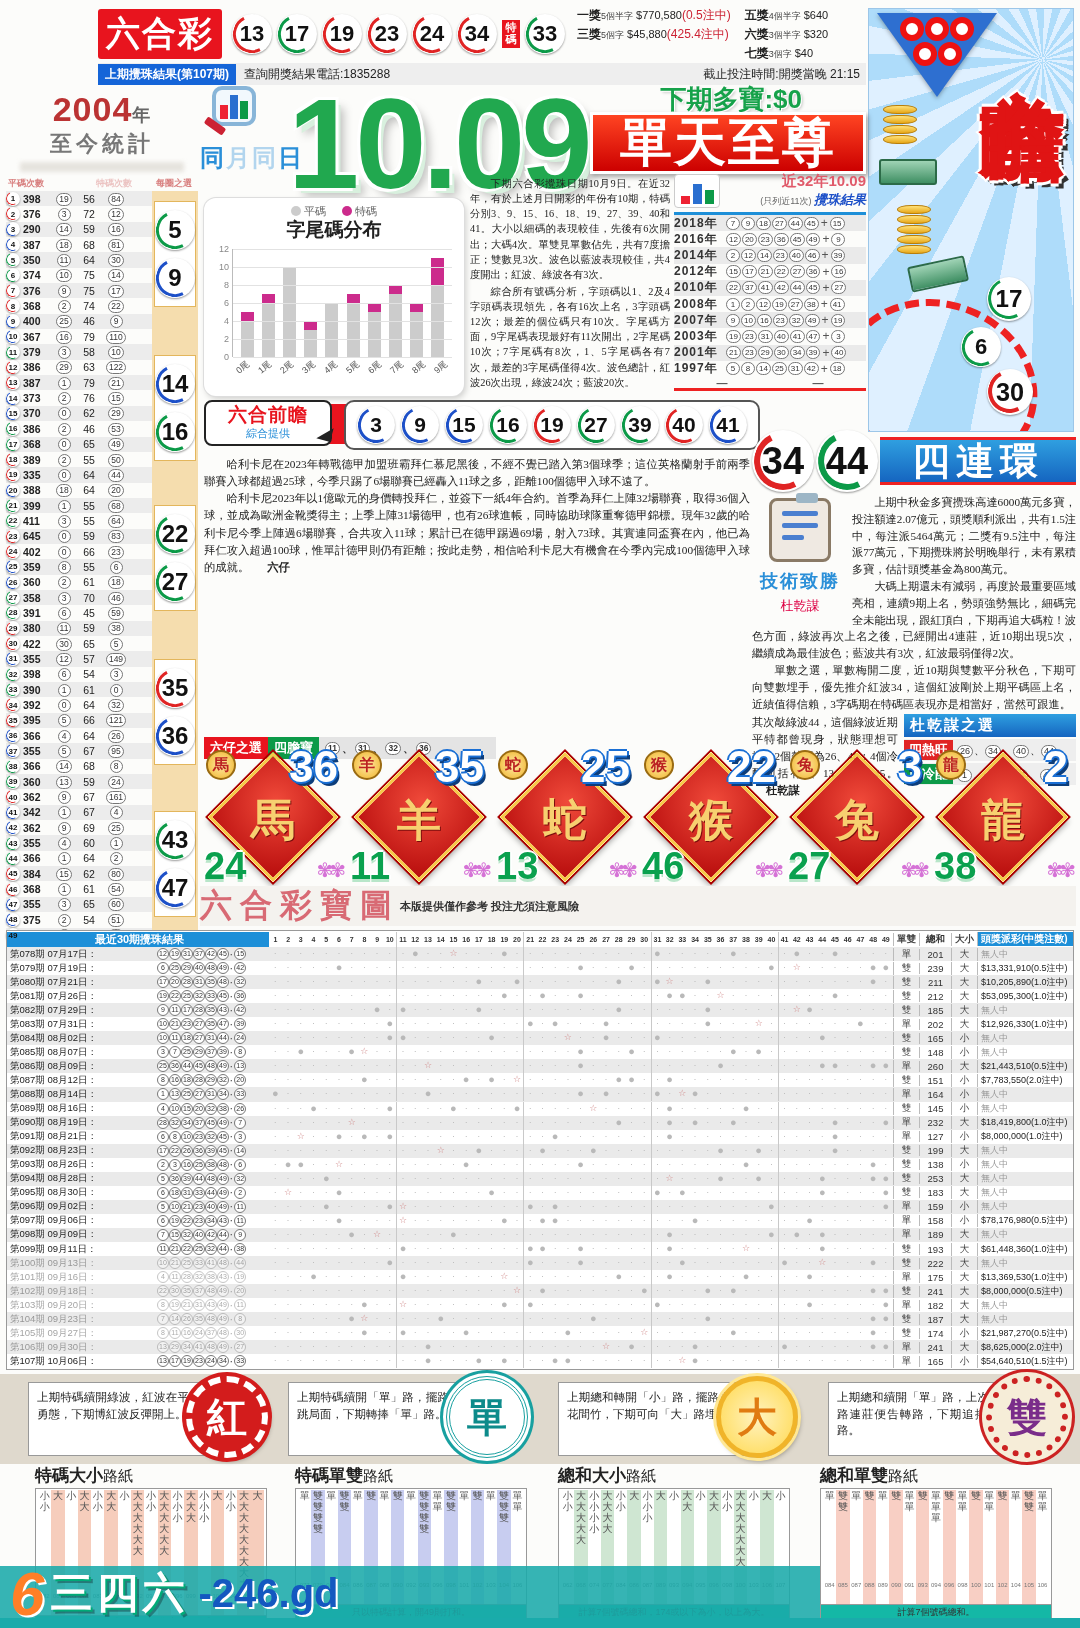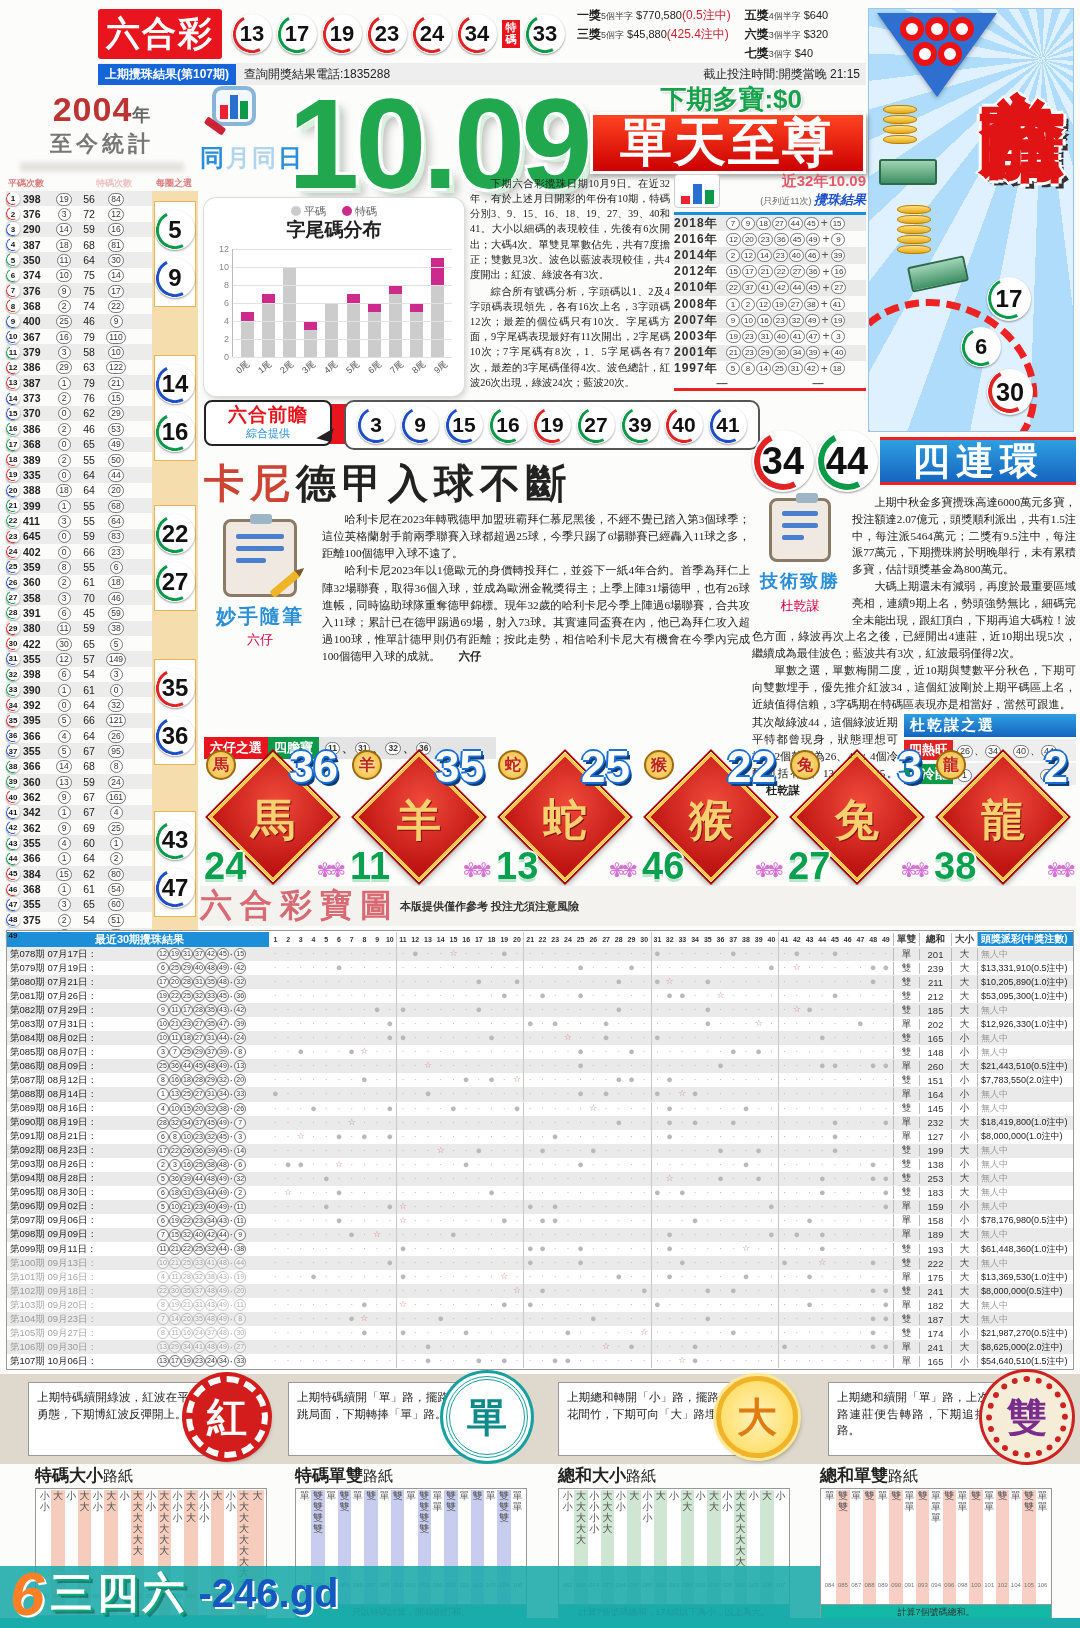--- a/index.html
+++ b/index.html
@@ -1087,31 +1087,20 @@
         <span class="bl c-r" style="width:38px;height:38px;font-size:21px">
           <span>40</span>
         </span>
         <span class="bl c-b" style="width:38px;height:38px;font-size:21px">
           <span>41</span>
         </span>
       </div>
   </div>
 
   <div id="art1">
-    <div id="a1title"><span class="red">卡尼</span><span>德甲入球不斷</span></div>
-    <div id="a1icon">
-      <div class="clip">
-          <span class="ln" style="top:12px"></span>
-          <span class="ln" style="top:24px"></span>
-          <span class="ln" style="top:36px;right:28px"></span>
-          <span class="pen"></span>
-        </div>
-      <div class="iconlbl1">妙手隨筆</div>
-      <div class="iconlbl2">六仔</div>
-    </div>
     <div id="a1body" class="serif">
       <p>哈利卡尼在2023年轉戰德甲加盟班霸拜仁慕尼黑後，不經不覺已踏入第3個球季；這位英格蘭射手前兩季聯賽入球都超過25球，今季只踢了6場聯賽已經轟入11球之多，距離100個德甲入球不遠了。</p>
       <p><span>哈利卡尼2023年以1億歐元的身價轉投拜仁，並簽下一紙4年合約。首季為拜仁上陣32場聯賽，取得36個入球，並成為歐洲金靴獎得主；上季上陣31場德甲，也有26球進帳，同時協助球隊重奪德甲錦標。現年32歲的哈利卡尼今季上陣過6場聯賽，合共攻入11球；累計已在德甲踢過69場，射入73球。其實連同盃賽在內，他已為拜仁攻入超過100球，惟單計德甲則仍有距離；按此走勢，相信哈利卡尼大有機會在今季內完成100個德甲入球的成就。</span><span class="by">六仔</span></p>
     </div>
   </div>
 
   <div id="liuzai">
     <span id="lz1">六仔之選</span>
     <span id="lz2">四膽寶</span>
     <span id="lz3"><span class="circ">11</span>、<span class="circ">31</span>、<span class="circ">32</span>、<span class="circ">36</span></span>

